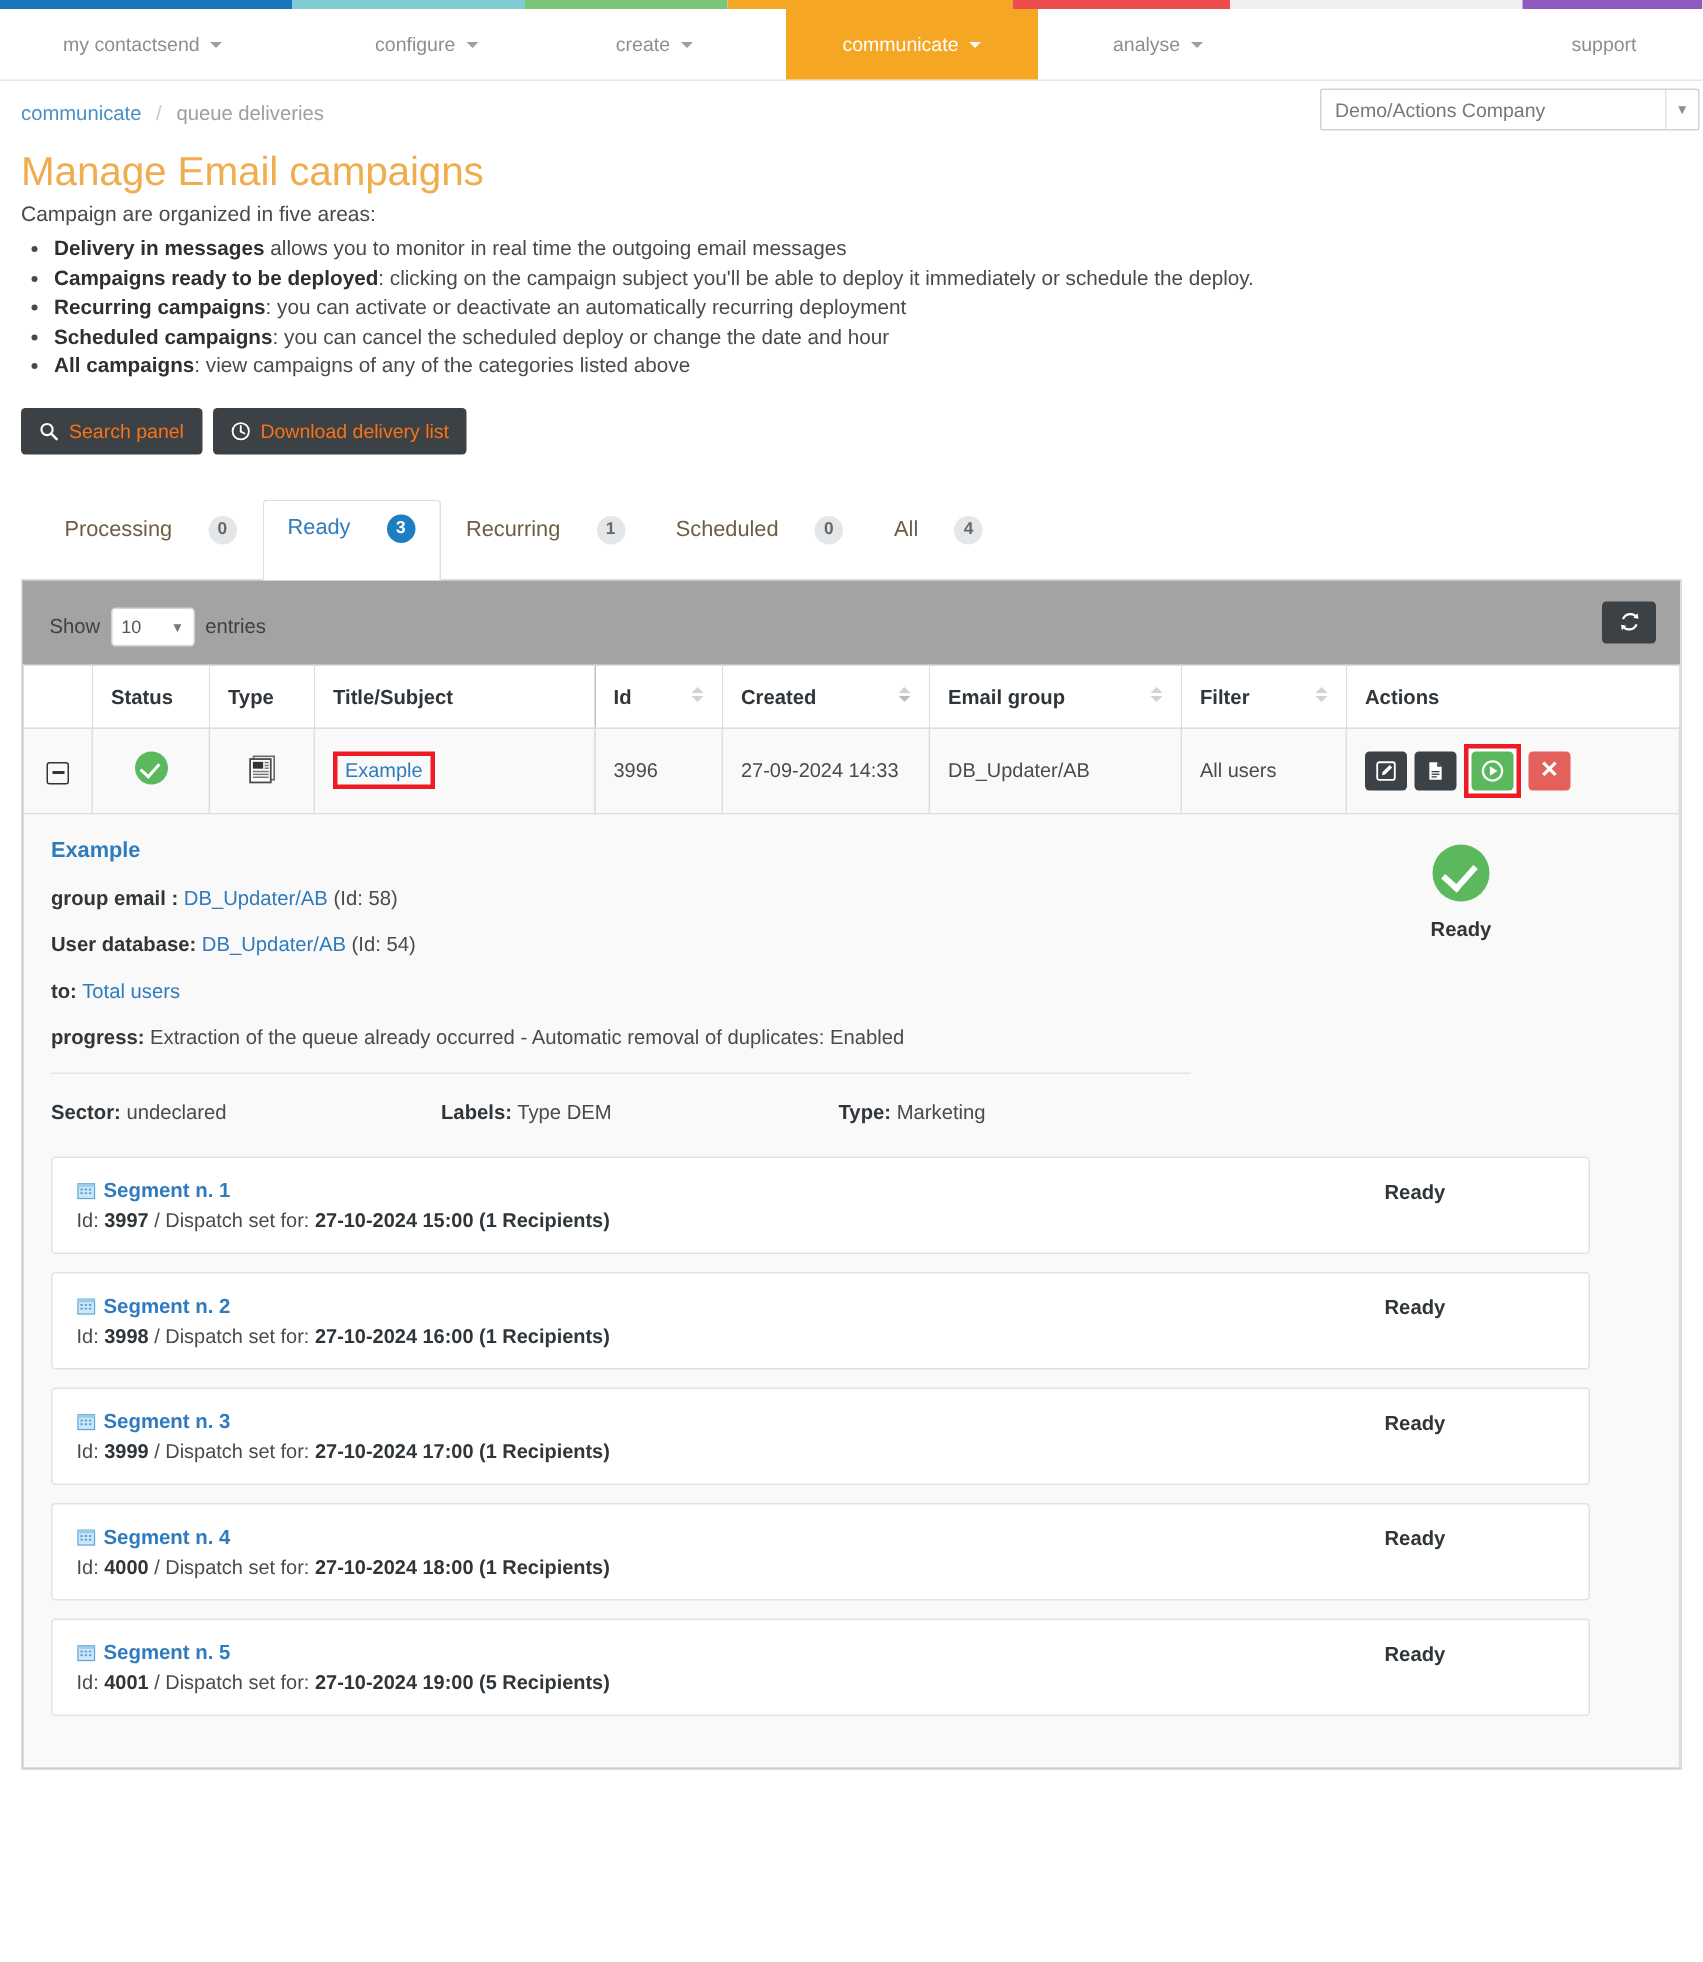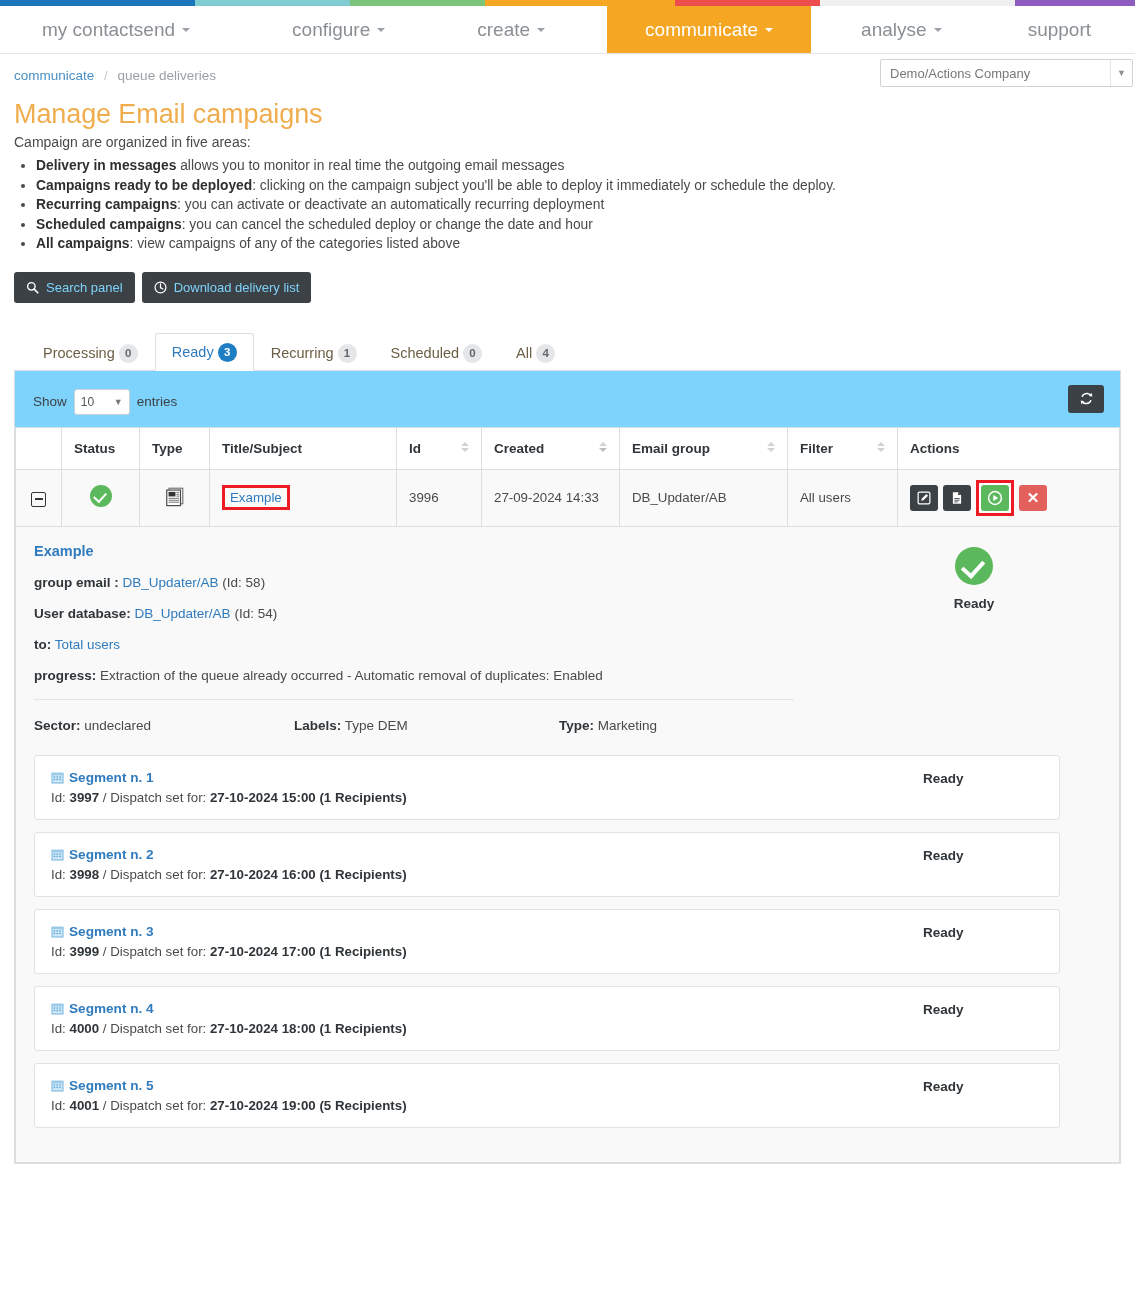--- a/index.html
+++ b/index.html
@@ -20,21 +20,21 @@
     height: 48px;
     border-bottom: 1px solid #e5e5e5;
     display: flex;
     align-items: stretch;
     background: #fff;
     position: relative;
   }
   .nav-item {
     display: flex; align-items: center;
     padding: 0 22px;
-    font-size: 19px;
+    font-size: 13px;
     color: #8a8f94;
     cursor: pointer;
     white-space: nowrap;
   }
   .nav-item .caret {
     margin-left: 7px;
     border-left: 4px solid transparent;
     border-right: 4px solid transparent;
     border-top: 4px solid #9aa0a6;
     display: inline-block;
@@ -88,46 +88,46 @@
   ul.area-list { margin: 6px 0 0 0; padding-left: 22px; }
   ul.area-list li {
     font-size: 13.8px; color: #4a4a4a;
     line-height: 19.5px; margin-bottom: 0px;
   }
   ul.area-list li b { color: #2f2f2f; }
 
   
   .toolbar { margin-top: 18px; display: flex; gap: 7px; }
   .btn-dark {
-    background: #3c4146; color: #7dd3fc;
+    background: #3c4146; color: #f97316;
     border: none; border-radius: 3px;
     font-size: 13px; padding: 8px 12px;
     display: inline-flex; align-items: center; gap: 7px;
     cursor: pointer;
     font-family: "Liberation Sans", sans-serif;
   }
   .btn-dark svg { display: block; }
 
   
   .tabs {
     margin-top: 30px;
     display: flex;
     border-bottom: 1px solid #dcdfe2;
     padding-left: 12px;
     align-items: flex-end;
   }
   .tab {
-    padding: 9px 16px 8px 16px;
+    padding: 9px 16px 24px 16px;
     font-size: 14.5px;
     color: #6b5e44;
     cursor: pointer;
     border: 1px solid transparent;
     border-bottom: none;
     margin-bottom: -1px;
-    display: flex; align-items: center; gap: 4px;
+    display: flex; align-items: center; gap: 24px;
     background: transparent;
     justify-content: center;
   }
   .tab.active {
     background: #fff;
     border-color: #dcdfe2;
     border-bottom: 1px solid #fff;
     color: #2f7bbd;
     border-radius: 3px 3px 0 0;
   }
@@ -137,21 +137,21 @@
     border-radius: 10px;
     background: #e4e6e8; color: #61686e;
     font-size: 11.5px; font-weight: bold;
   }
   .tab.active .badge { background: #1d7ec4; color: #fff; }
 
   
   .panel {
     border: 1px solid #dcdfe2;
     border-top: none;
-    background: #7dd3fc;
+    background: #a3a3a3;
     margin-bottom: 0;
   }
   .panel-top {
     display: flex; align-items: center;
     padding: 18px 18px 12px 18px;
     position: relative;
   }
   .show-entries { font-size: 13.5px; color: #3c4146; display: flex; align-items: center; gap: 7px; }
   .entries-select {
     border: 1px solid #cfd3d7; border-radius: 3px;

